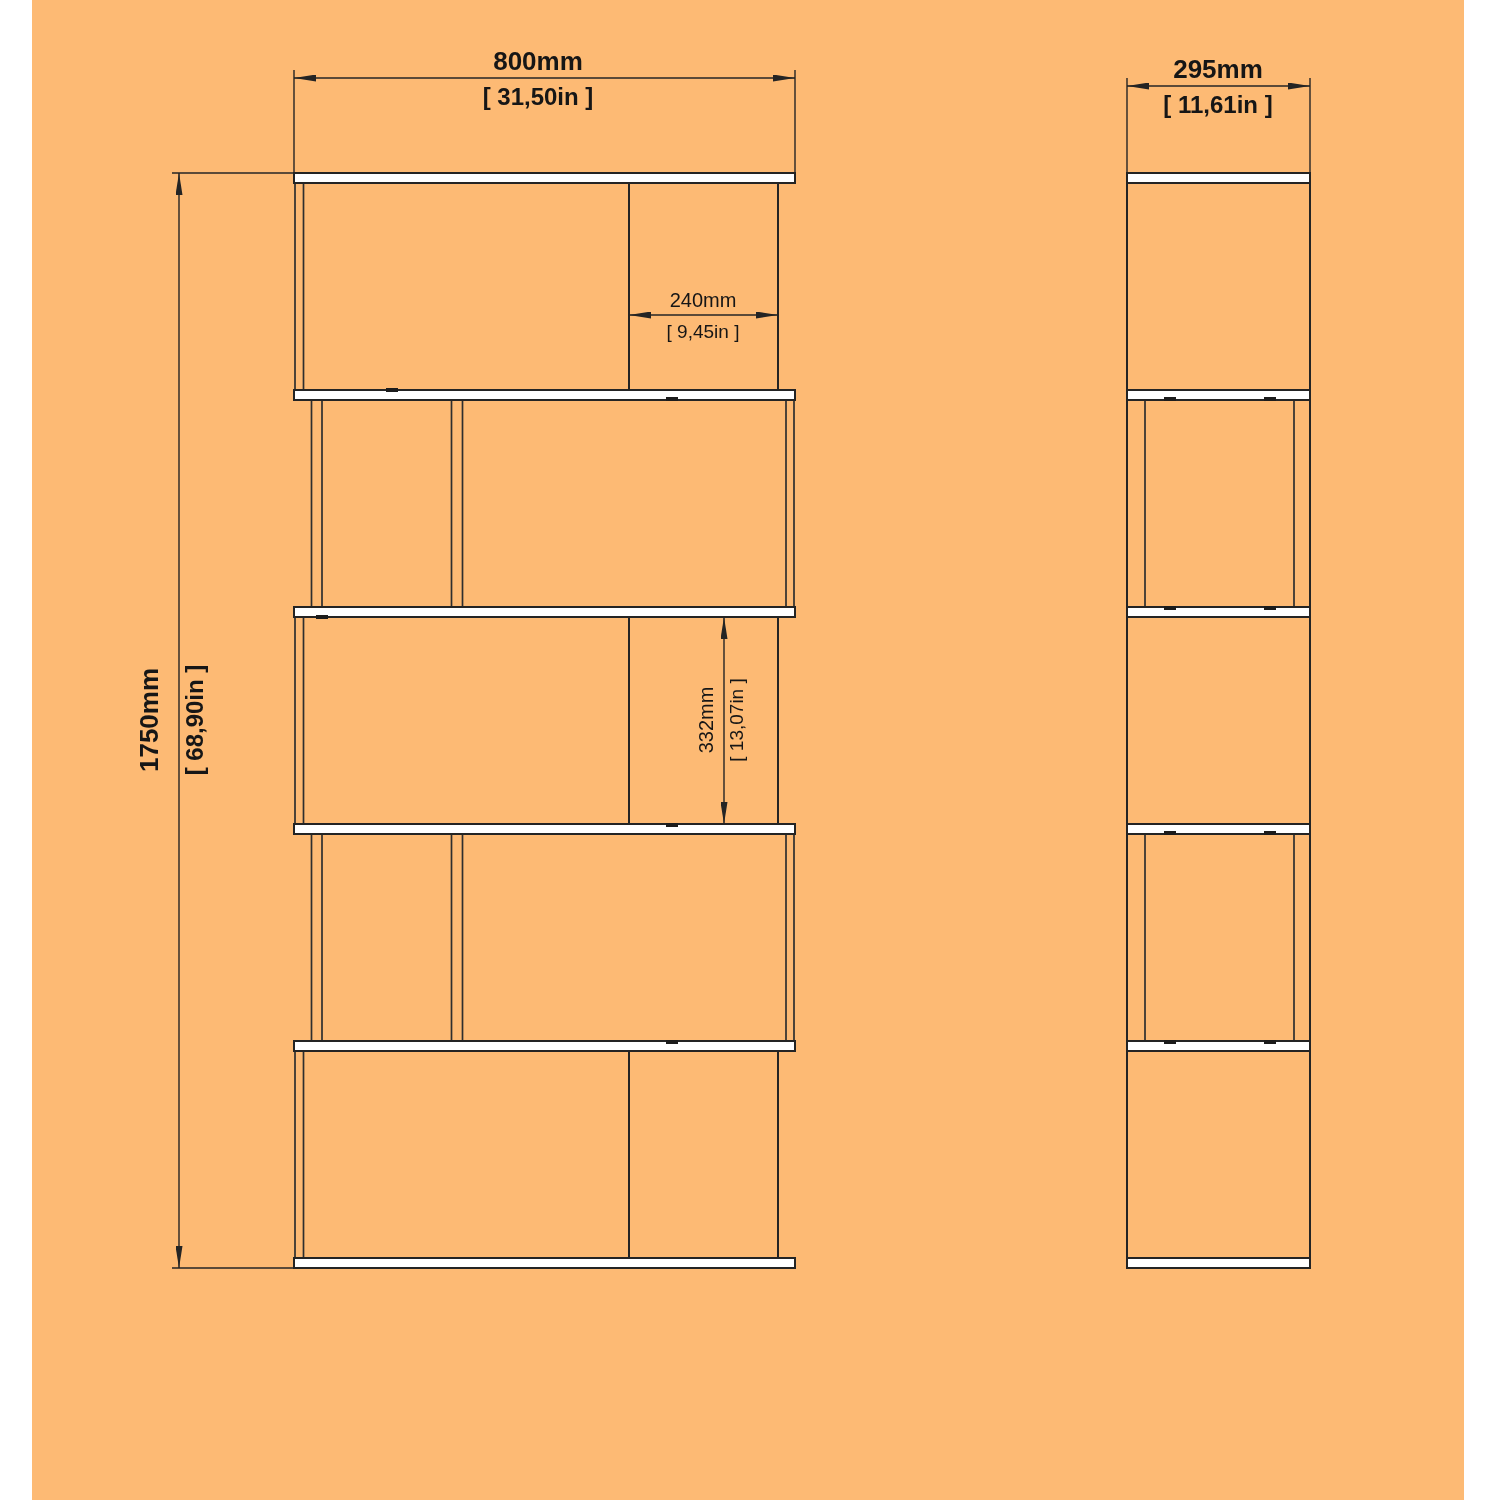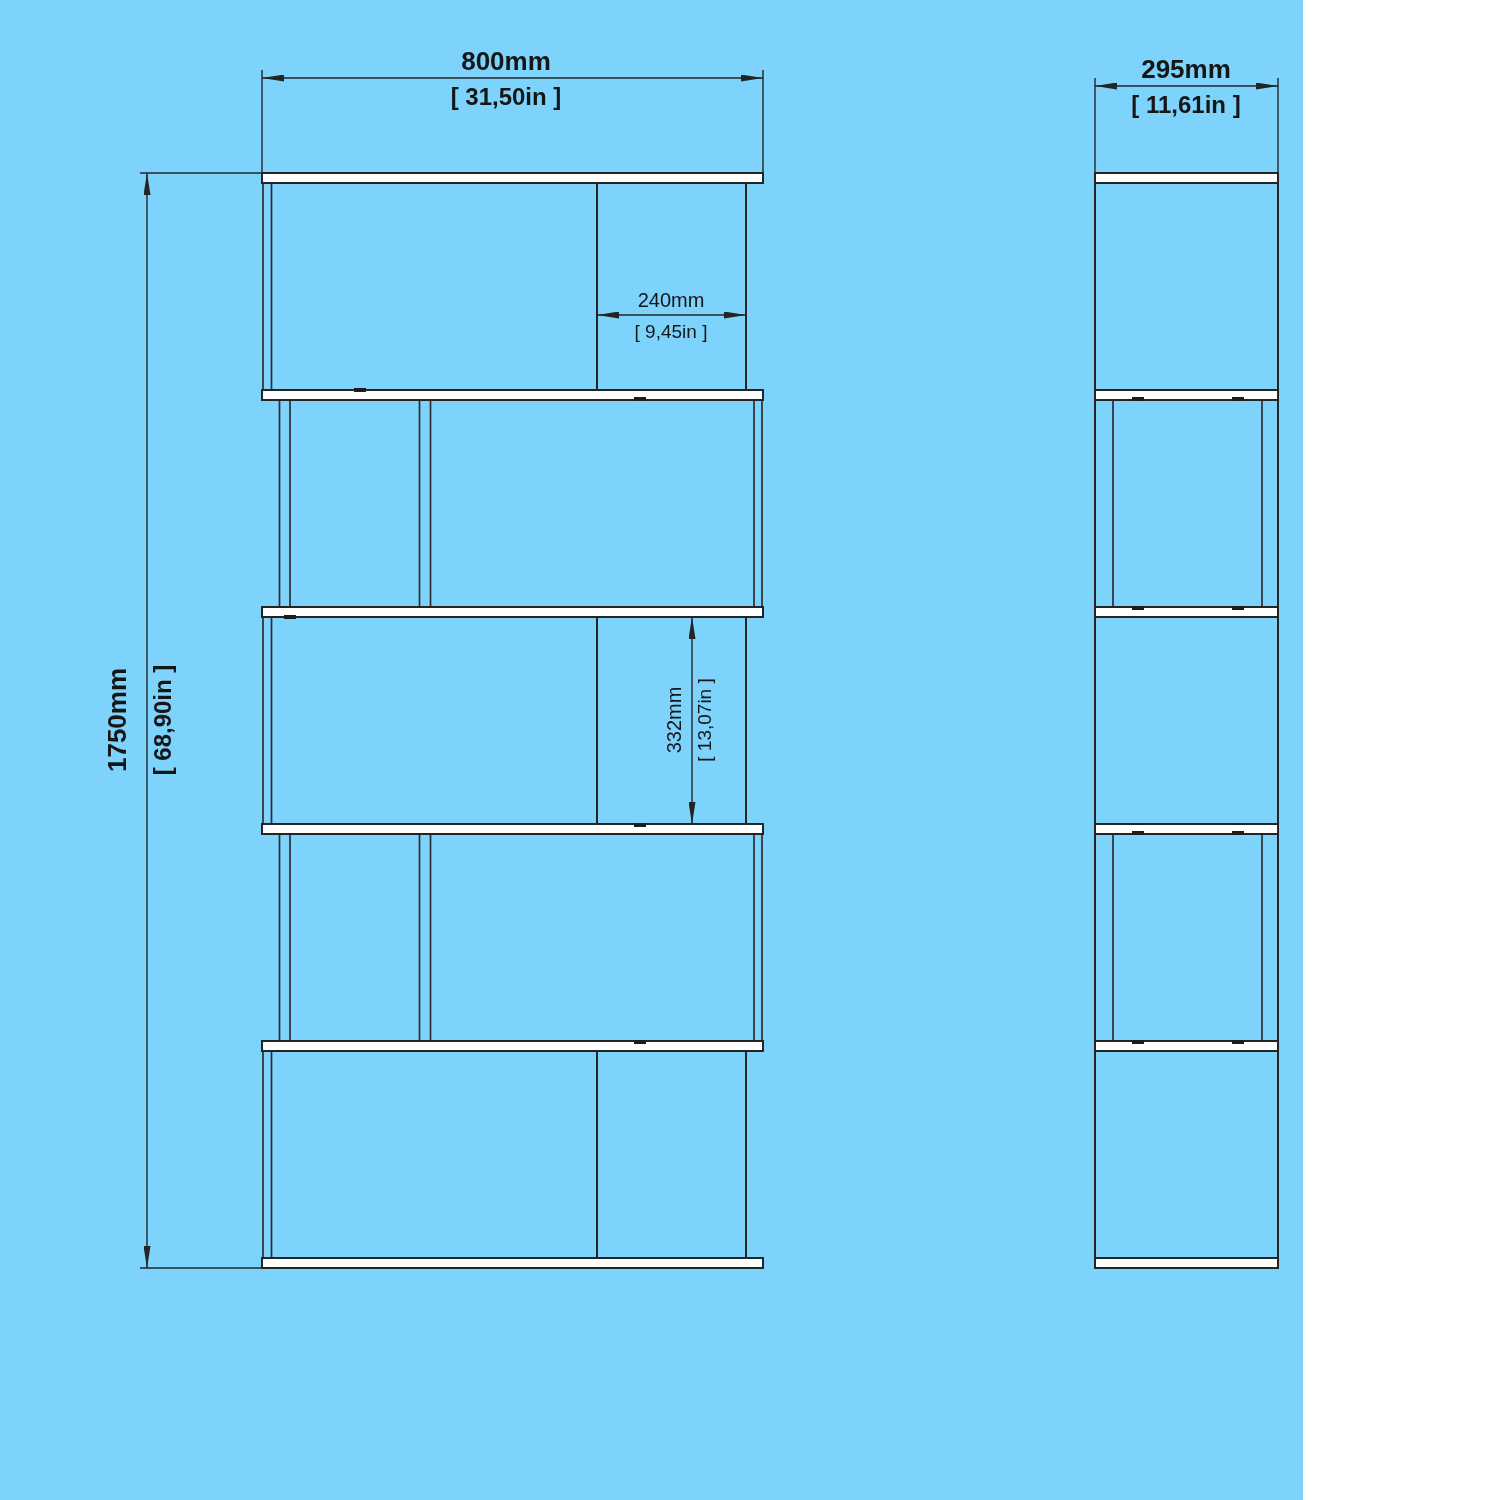--- a/index.html
+++ b/index.html
@@ -1,16 +1,16 @@
 <!DOCTYPE html>
 <html><head>
 <meta charset="utf-8">
 <style>
   html,body{margin:0;padding:0;background:#ffffff;}
-  .canvas{width:1303px;height:1500px;background:#7dd3fc;position:relative;}
+  .canvas{width:1432px;height:1500px;background:#fdba74;position:relative;margin-left:32px;}
   svg{display:block;}
   .t-main   { font-family:"Liberation Sans",sans-serif; font-weight:bold; font-size:26px; fill:#161616; text-anchor:middle; }
   .t-main-in{ font-family:"Liberation Sans",sans-serif; font-weight:bold; font-size:24px; fill:#161616; text-anchor:middle; }
   .t-sub    { font-family:"Liberation Sans",sans-serif; font-weight:400;  font-size:20px; fill:#161616; text-anchor:middle; }
   .t-sub-in { font-family:"Liberation Sans",sans-serif; font-weight:400;  font-size:19px; fill:#161616; text-anchor:middle; }
   .struct { stroke:#242424; stroke-width:2;   fill:none; }
   .panel  { stroke:#2e2e2e; stroke-width:1.7; fill:none; }
   .board  { stroke:#242424; stroke-width:2;   fill:#ffffff; }
   .dimln  { stroke:#242424; stroke-width:1.4; fill:none; }
   .tick   { fill:#1c1c1c; stroke:none; }

